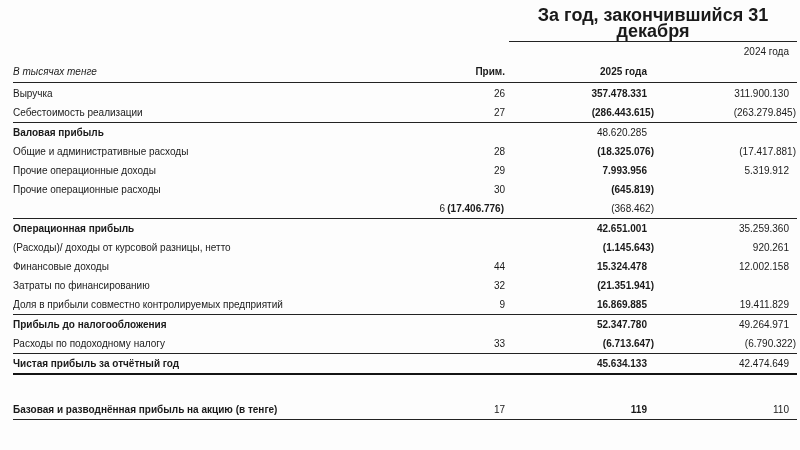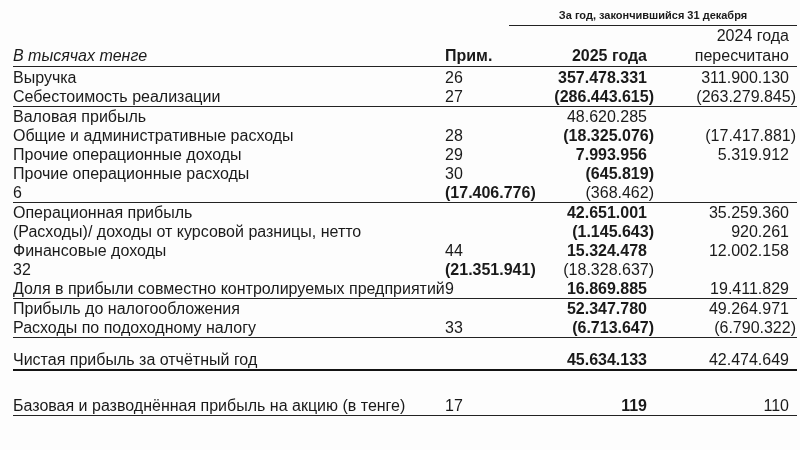--- a/index.html
+++ b/index.html
@@ -21,45 +21,45 @@
     padding: 7px 3px 0 13px;
     background: #fdfdfd;
   }
 
   
   .row {
     display: grid;
     grid-template-columns: 1fr 60px 150px 142px;
     align-items: center;
     height: 19px;
-    font-size: 16px;
+    font-size: 10px;
     line-height: 17px;
   }
   .c-label { text-align: left; white-space: nowrap; overflow: hidden; }
-  .c-note  { text-align: left; }
+  .c-note  { text-align: right; }
   .c-num   { text-align: right; padding-right: 8px; white-space: nowrap; }
   .c-num.paren { padding-right: 1px; }
   .c-num.y25   { font-weight: 700; }
-  .row.bold .c-label { font-weight: 400; }
+  .row.bold .c-label { font-weight: 700; }
 
   
   .rule-thin  { border-bottom: 1.5px solid #232323; }
-  .rule-thick { border-bottom: 2.5px solid #141414; margin-top: 12px; }
+  .rule-thick { border-bottom: 2.5px solid #141414; }
 
   
   .gap-normal { margin-top: 0; }
   .gap-large  { margin-top: 25px; }
 
   
   .period-head {
     width: 288px;
     margin-left: auto;
     text-align: center;
     font-weight: 700;
-    font-size: 11px;
+    font-size: 18px;
     line-height: 16px;
     padding-bottom: 2px;
     border-bottom: 1.6px solid #232323;
   }
   .restated-row {
     height: 16px;
     margin-top: 1px;
   }
   .cols-head {
     height: 21px;
@@ -83,21 +83,20 @@
     <div class="c-label"></div>
     <div class="c-note"></div>
     <div class="c-num y25-placeholder"></div>
     <div class="c-num">2024 года</div>
   </div>
 
   <div class="row cols-head">
     <div class="c-label">В тысячах тенге</div>
     <div class="c-note hbold">Прим.</div>
     <div class="c-num y25">2025 года</div>
-    <div class="c-num">пересчитано</div>
   </div>
 
   <div class="tbody">
       <div class="row">
         <div class="c-label">Выручка</div>
         <div class="c-note">26</div>
         <div class="c-num y25">357.478.331</div>
         <div class="c-num y24">311.900.130</div>
       </div>
       <div class="row rule-thin">
@@ -145,23 +144,23 @@
         <div class="c-num y25 paren">(1.145.643)</div>
         <div class="c-num y24">920.261</div>
       </div>
       <div class="row">
         <div class="c-label">Финансовые доходы</div>
         <div class="c-note">44</div>
         <div class="c-num y25">15.324.478</div>
         <div class="c-num y24">12.002.158</div>
       </div>
       <div class="row">
+        <div class="c-label">Затраты по финансированию</div>
         <div class="c-note">32</div>
         <div class="c-num y25 paren">(21.351.941)</div>
-        <div class="c-num y24 paren">(18.328.637)</div>
       </div>
       <div class="row rule-thin">
         <div class="c-label">Доля в прибыли совместно контролируемых предприятий</div>
         <div class="c-note">9</div>
         <div class="c-num y25">16.869.885</div>
         <div class="c-num y24">19.411.829</div>
       </div>
       <div class="row bold">
         <div class="c-label">Прибыль до налогообложения</div>
         <div class="c-note"></div>

